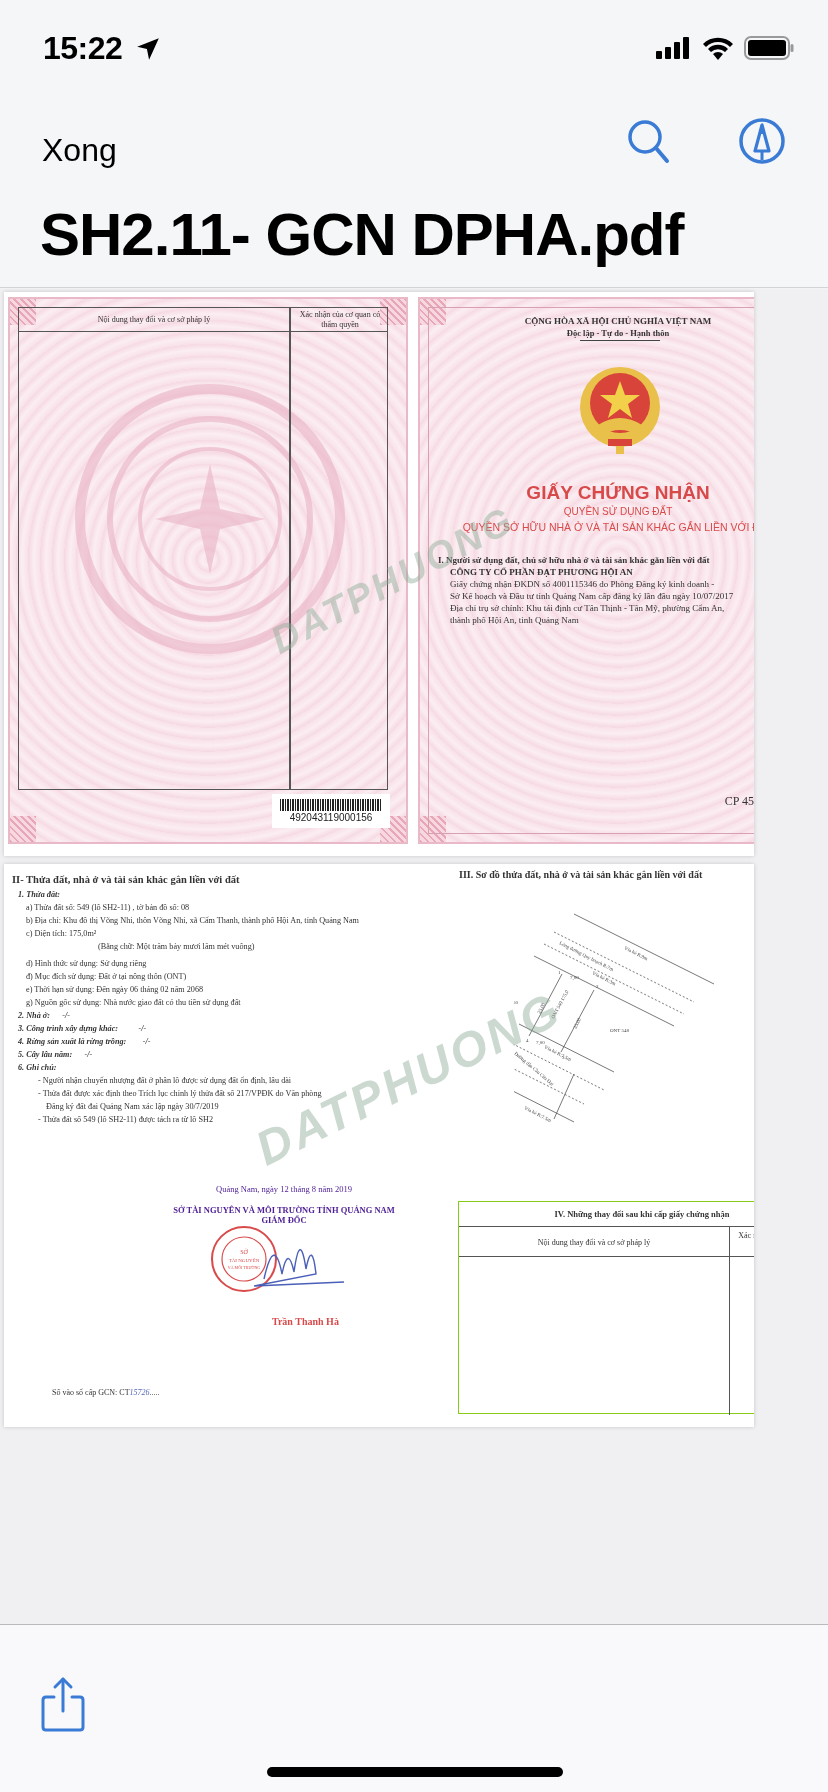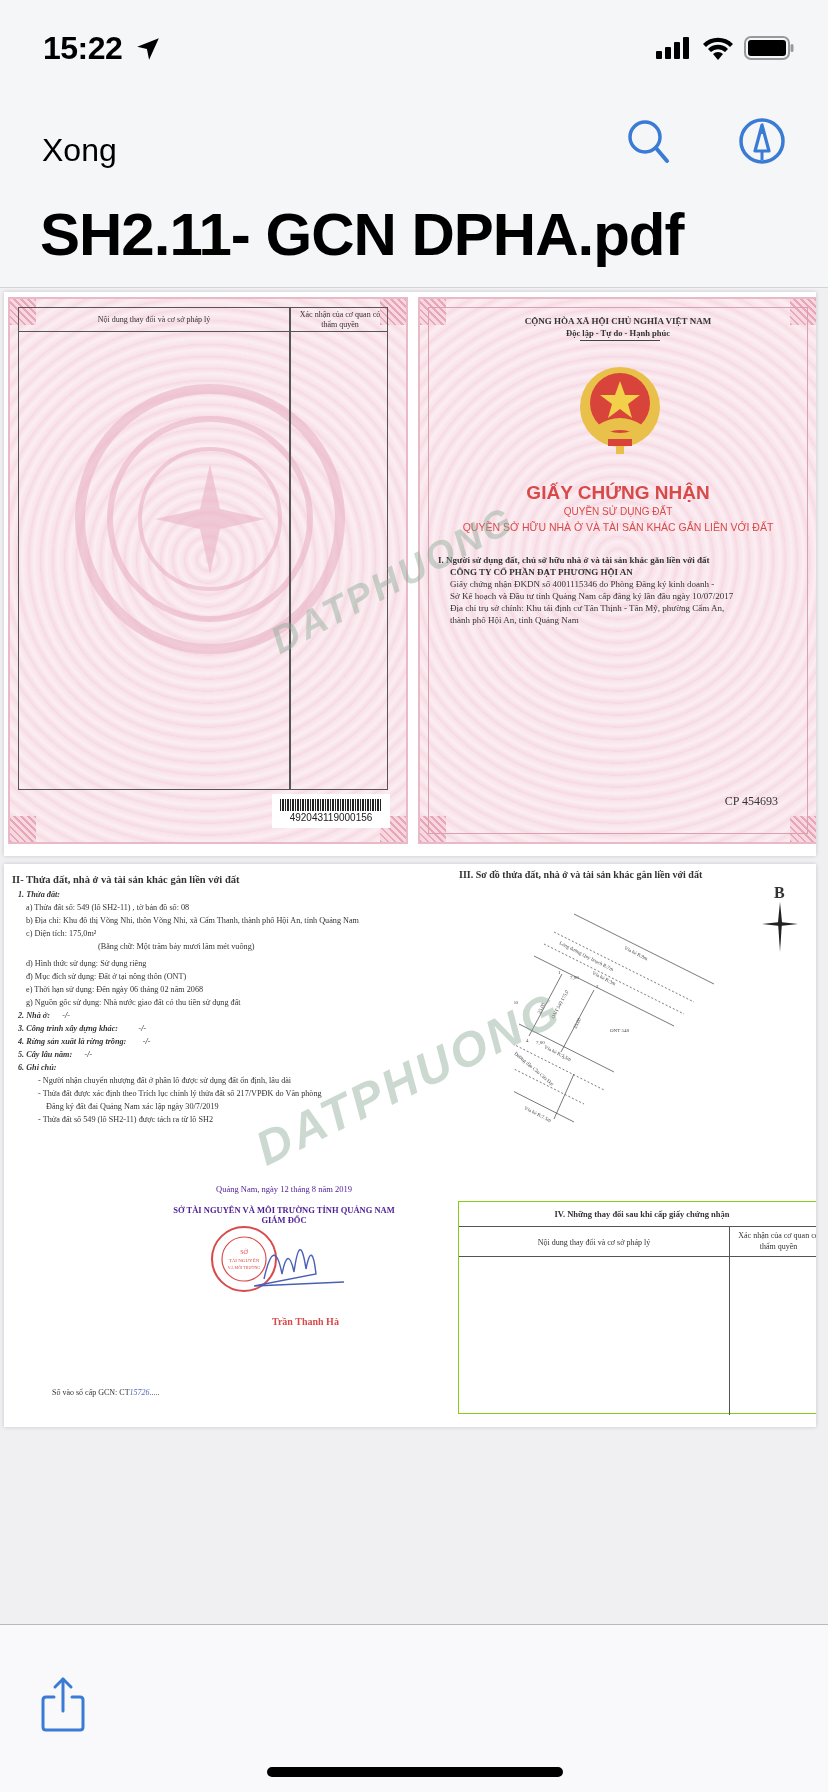--- a/index.html
+++ b/index.html
@@ -14,21 +14,21 @@
 
   
   .nav { position: absolute; top: 100px; left: 0; width: 828px; height: 188px; background: #f5f6f8; border-bottom: 1px solid #d4d4d8; }
   .nav-done { position: absolute; left: 42px; top: 32px; font-size: 32px; color: #000000; cursor: pointer; }
   .nav-search { position: absolute; left: 625px; top: 15px; width: 48px; height: 52px; cursor: pointer; }
   .nav-markup { position: absolute; left: 738px; top: 16px; width: 48px; height: 50px; cursor: pointer; }
   .doc-title { position: absolute; left: 40px; top: 100px; font-size: 60px; font-weight: 700; color: #000; letter-spacing: -1px; }
 
   
   .viewer { position: absolute; top: 289px; left: 0; width: 828px; height: 1335px; background: #f0f0f3; }
-  .page { position: absolute; left: 4px; width: 812px; background: #fff; box-shadow: 0 0 4px rgba(0,0,0,0.18); overflow: hidden; }
+  .page { position: absolute; left: 4px; width: 750px; background: #fff; box-shadow: 0 0 4px rgba(0,0,0,0.18); overflow: hidden; }
   .page1 { top: 3px; height: 564px; }
   .page2 { top: 575px; height: 563px; }
 
   .pink-panel { position: absolute; background: repeating-radial-gradient(circle at 50% 48%, #f8e1e8 0px, #fbeef2 6px, #f6d9e2 12px); border: 2px solid #e9b9c7; }
   .panel-left { left: 4px; top: 5px; width: 400px; height: 547px; }
   .panel-right { left: 414px; top: 5px; width: 400px; height: 547px; }
   .inner-border { position: absolute; border: 1px solid #d9a0b2; }
   .corner { position: absolute; width: 26px; height: 26px; background: repeating-linear-gradient(45deg, #e8a7b9 0 2px, #f7d7e0 2px 5px); }
 
   .chg-table { position: absolute; left: 8px; top: 8px; width: 370px; height: 483px; border: 1.5px solid #555; }
@@ -168,21 +168,21 @@
         </div>
       </div>
 
       <div class="pink-panel panel-right">
         <div class="corner" style="left:0;top:0;"></div>
         <div class="corner" style="right:0;top:0;"></div>
         <div class="corner" style="left:0;bottom:0;"></div>
         <div class="corner" style="right:0;bottom:0;"></div>
         <div class="inner-border" style="left:8px;top:8px;right:8px;bottom:8px;"></div>
         <div class="rc-center gov-1">CỘNG HÒA XÃ HỘI CHỦ NGHĨA VIỆT NAM</div>
-        <div class="rc-center gov-2">Độc lập - Tự do - Hạnh phúc</div>
+        <div class="rc-center gov-2">Độc lập - Tự do - Hạnh thôn</div>
         <div class="gov-line"></div>
         <svg class="emblem" viewBox="0 0 100 100">
           <circle cx="50" cy="48" r="40" fill="#e8c04a"></circle>
           <circle cx="50" cy="44" r="30" fill="#d9443a"></circle>
           <polygon points="50,22 55,36 70,36 58,45 62,59 50,50 38,59 42,45 30,36 45,36" fill="#f2d04a"></polygon>
           <path d="M28 66 Q50 52 72 66 L68 76 Q50 66 32 76 Z" fill="#e8c04a"></path>
           <rect x="38" y="80" width="24" height="7" fill="#d9443a"></rect>
           <rect x="46" y="87" width="8" height="8" fill="#e8c04a"></rect>
         </svg>
         <div class="cert-title ct-1">GIẤY CHỨNG NHẬN</div>

